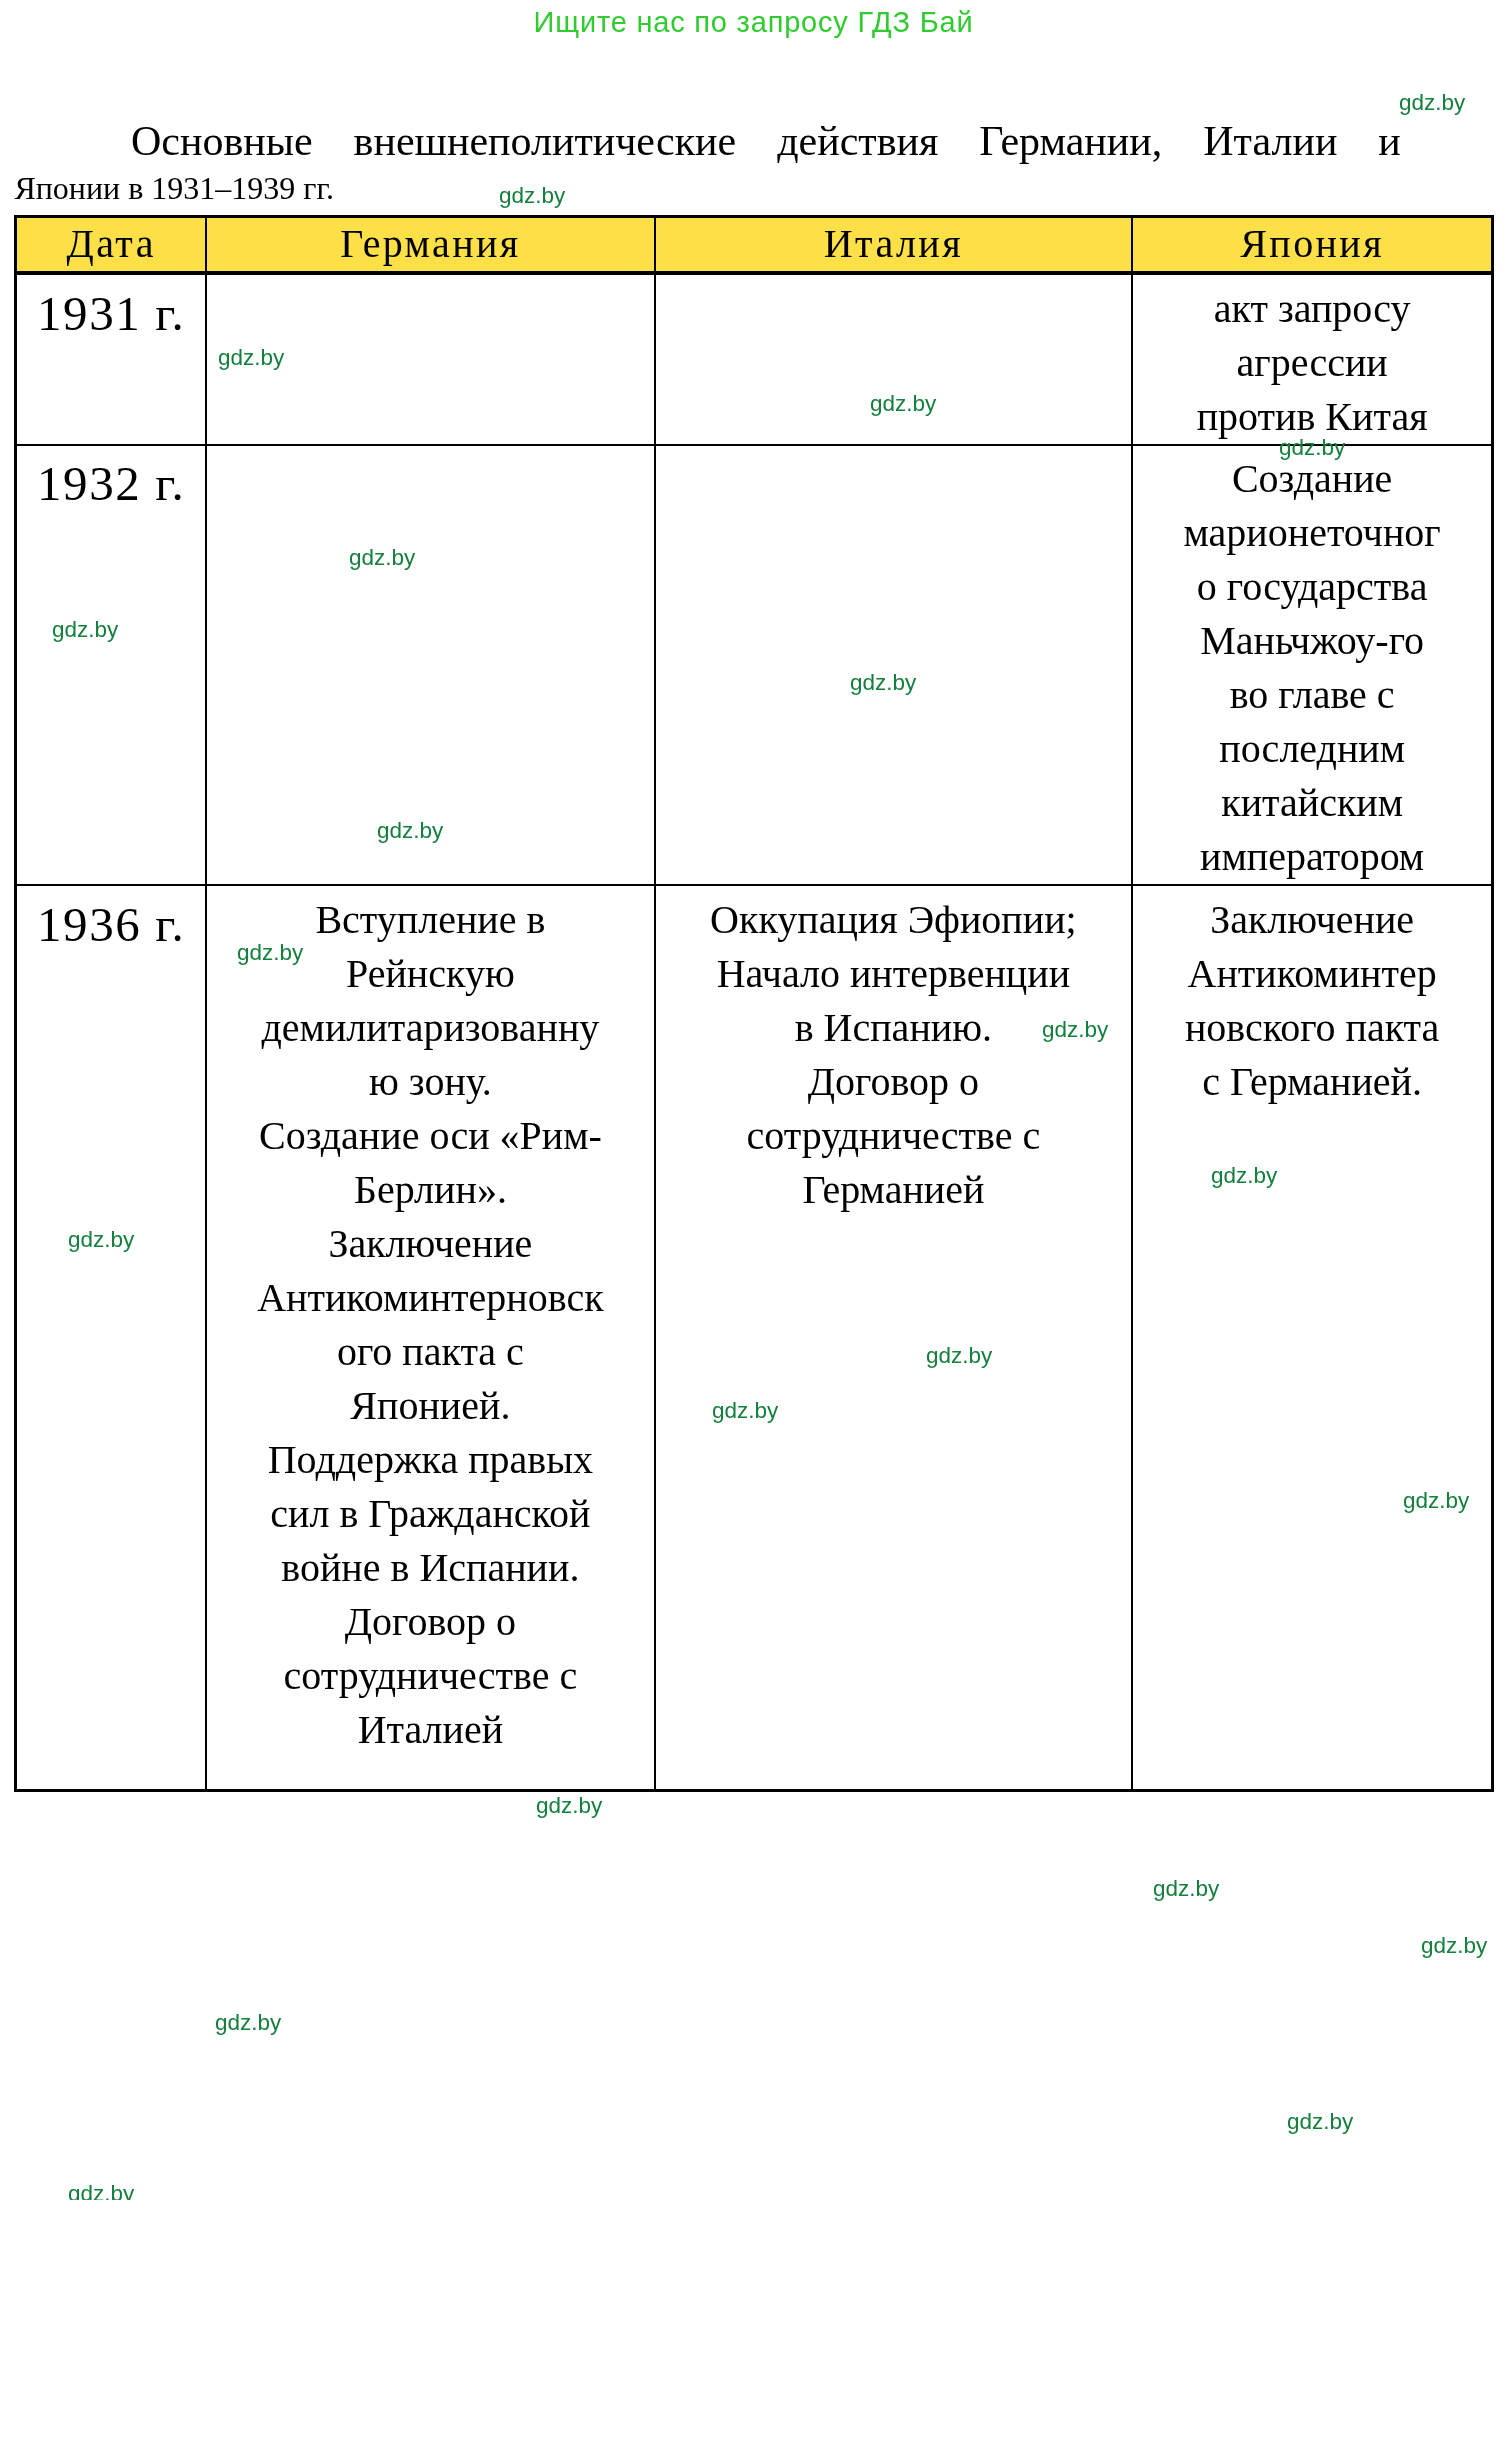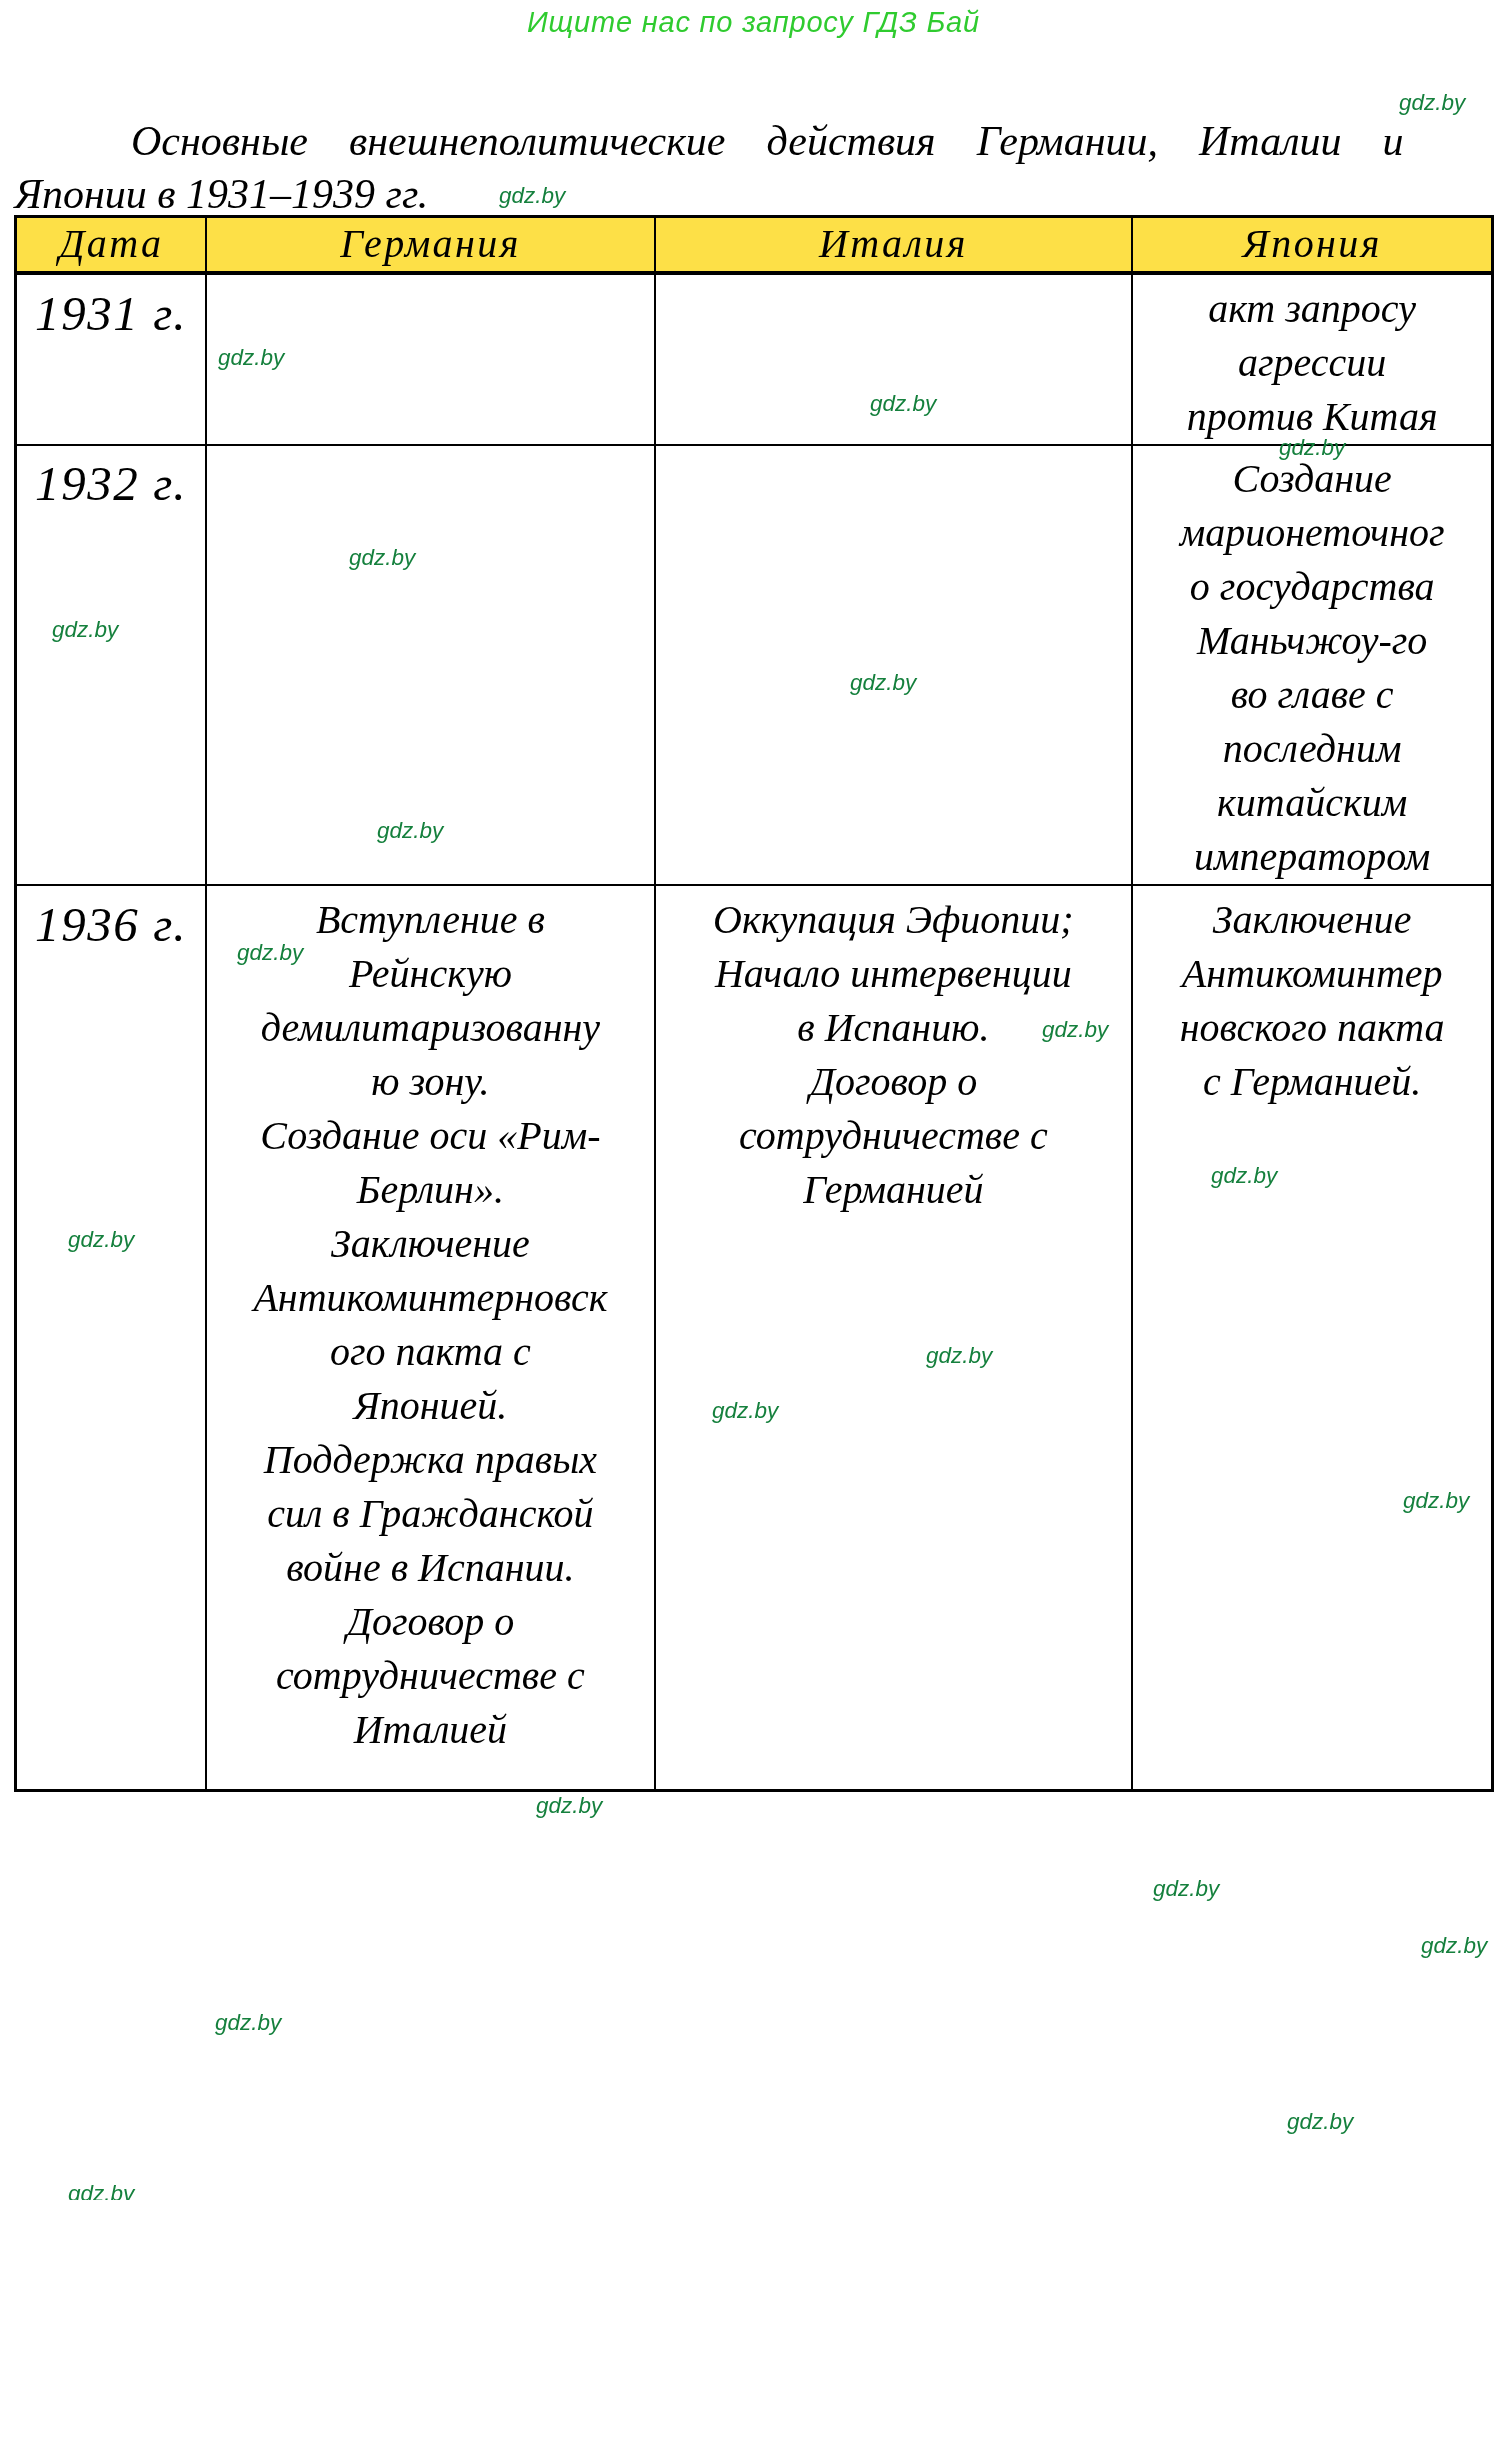--- a/index.html
+++ b/index.html
@@ -5,21 +5,20 @@
   * { margin: 0; padding: 0; box-sizing: border-box; }
   html, body { background: #ffffff; }
   .page {
     position: relative;
     width: 1507px;
     height: 2200px;
     background: #ffffff;
     overflow: hidden;
     font-family: "Liberation Serif", serif;
     color: #000;
-    font-style: italic;
   }
   .banner {
     position: absolute;
     top: 6.4px; left: 0; width: 100%;
     text-align: center;
     font-family: "Liberation Sans", sans-serif;
     font-size: 29px;
     font-weight: 500;
     letter-spacing: 0.8px;
   }
@@ -33,21 +32,21 @@
   .title-line1 {
     position: absolute;
     left: 131px; top: 117px;
     font-size: 42px;
     word-spacing: 30.5px;
     white-space: nowrap;
   }
   .title-line2 {
     position: absolute;
     left: 14.4px; top: 170px;
-    font-size: 42px;
+    font-size: 32px;
     white-space: nowrap;
   }
   table.events {
     position: absolute;
     left: 14.4px; top: 215px;
     border-collapse: collapse;
     table-layout: fixed;
     width: 1477px;
     border: 3.2px solid #000;
   }

